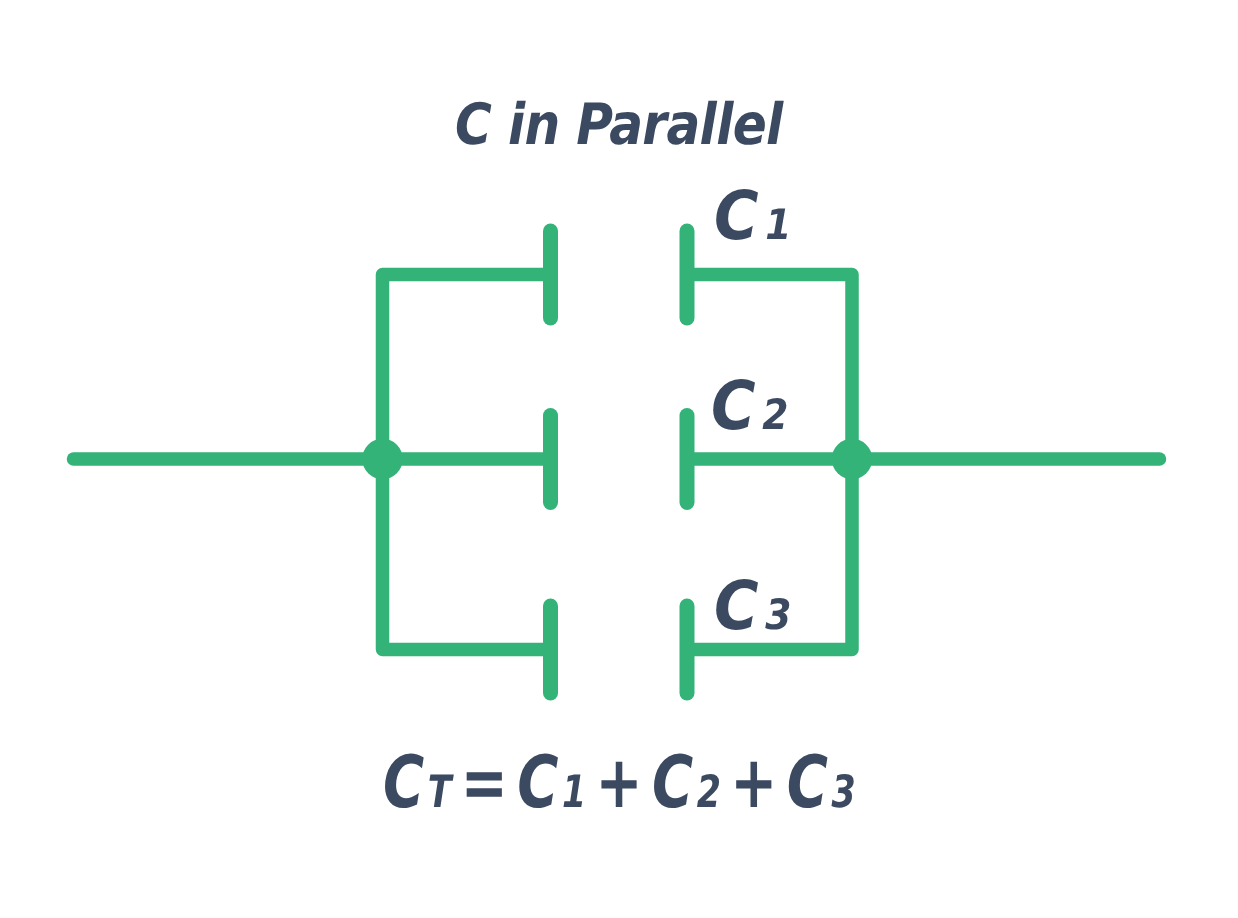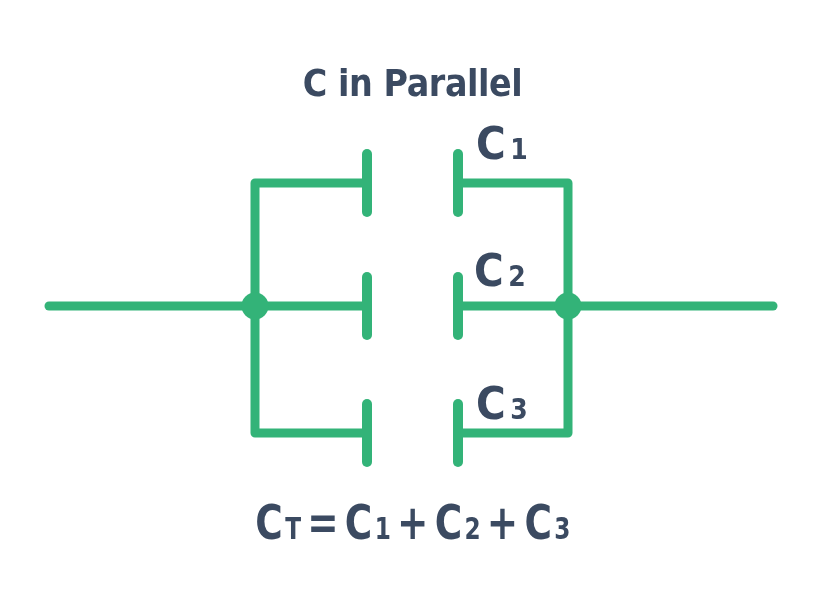--- a/index.html
+++ b/index.html
@@ -11,20 +11,21 @@
   html, body {
     width: 825px; height: 612px;
     background: var(--background);
     font-family: "DejaVu Sans", "Liberation Sans", sans-serif;
     overflow: hidden;
   }
   .canvas {
     position: relative;
     width: 825px; height: 612px;
     background: var(--background);
+    font-style: italic;
   }
   .title {
     position: absolute;
     left: 0; top: 64px;
     width: 825px;
     text-align: center;
     font-size: 38px;
     font-weight: bold;
     line-height: 1;
     letter-spacing: -0.5px;

